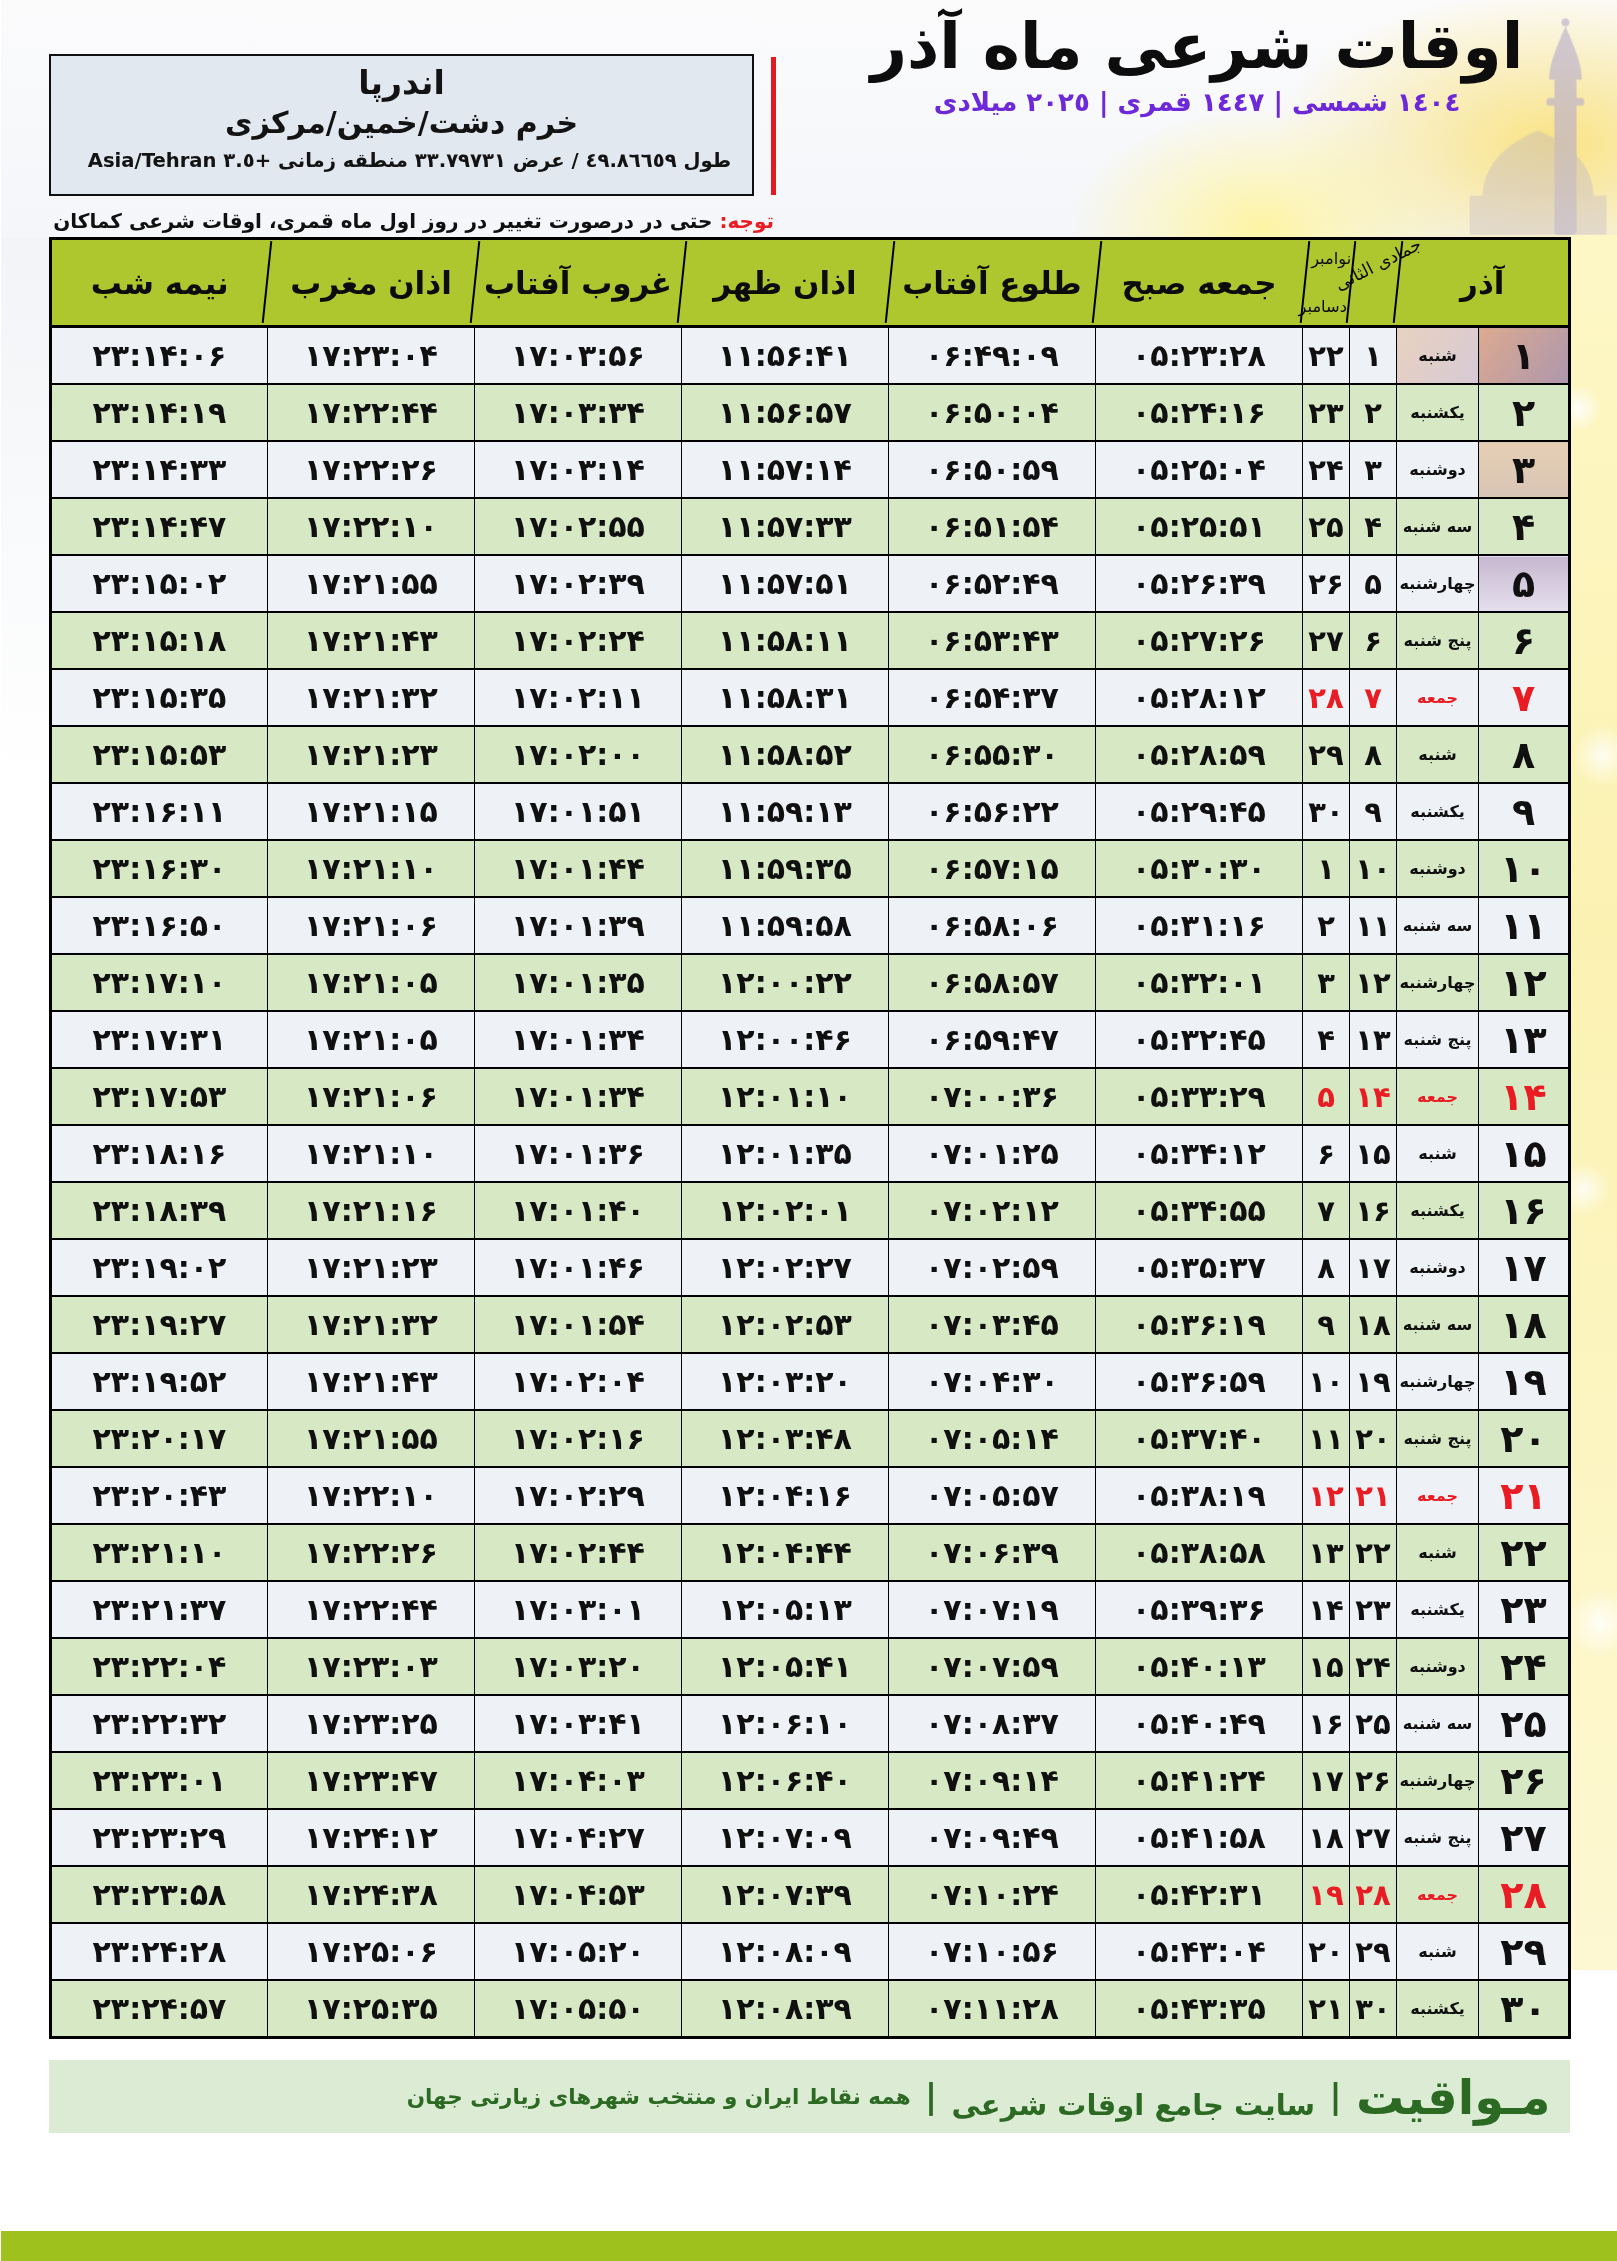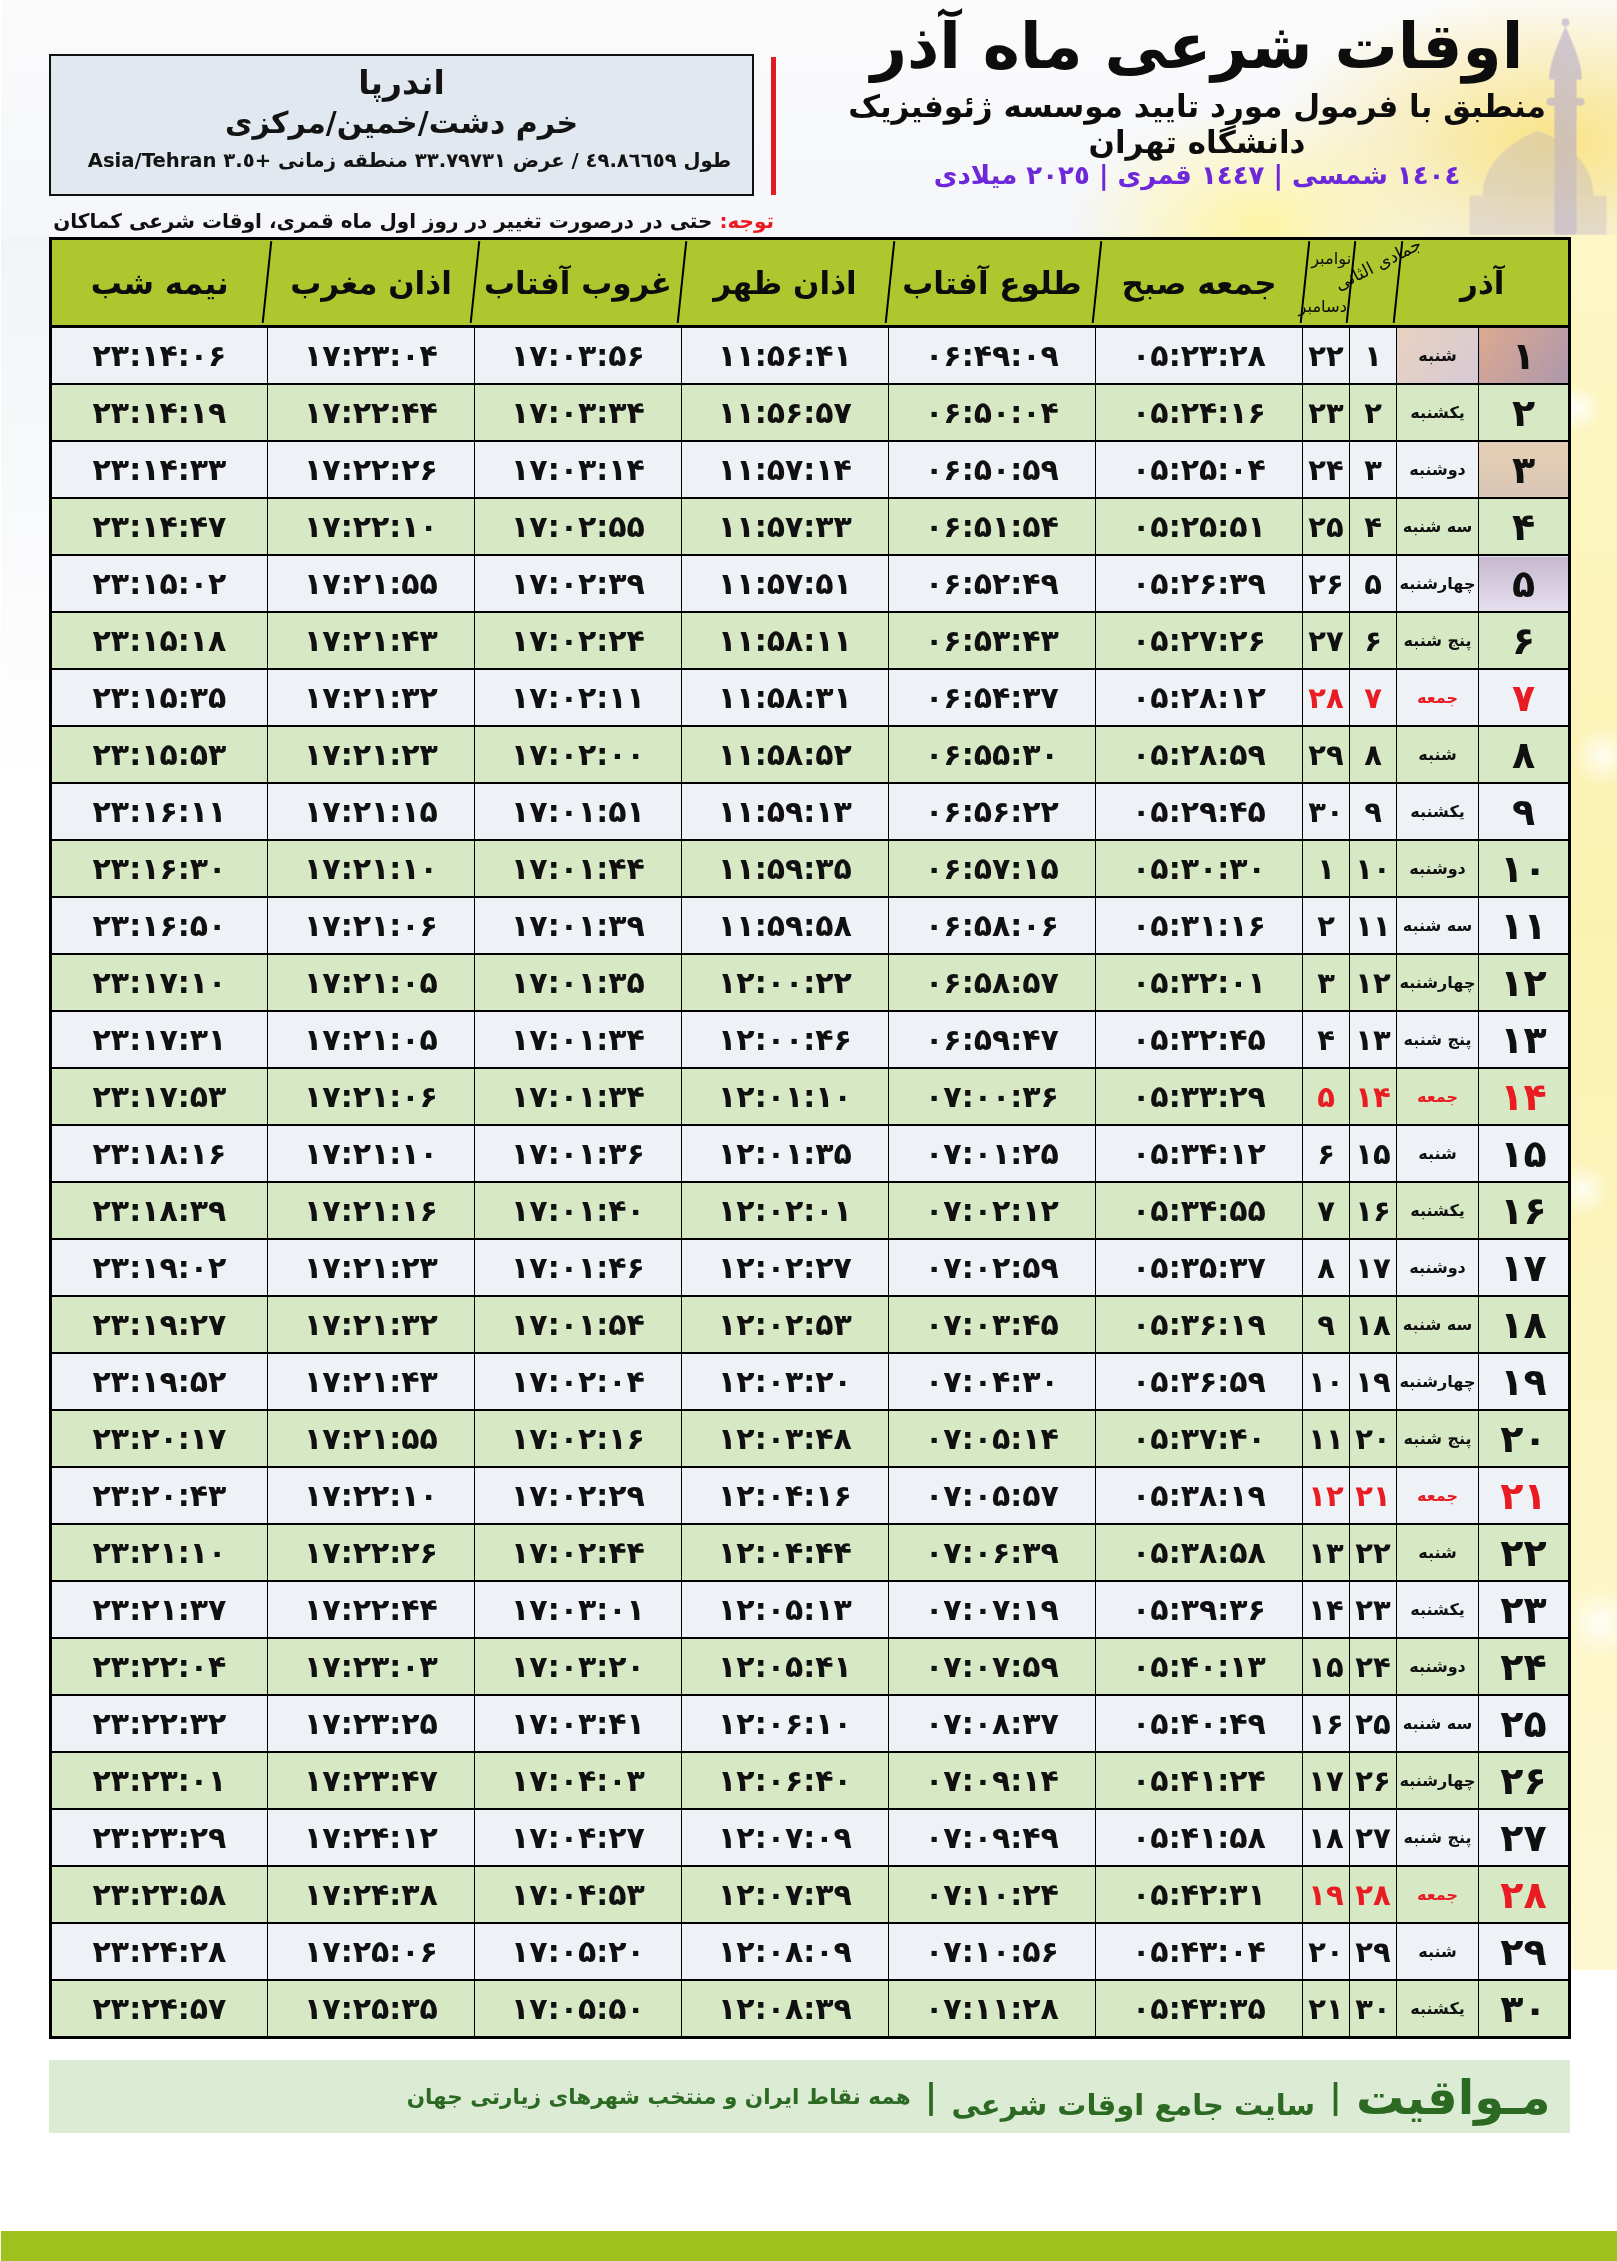--- a/index.html
+++ b/index.html
@@ -129,21 +129,20 @@
 
   <div class="loc-box">
     <div class="loc-name">اندرپا</div>
     <div class="loc-region">خرم دشت/خمین/مرکزی</div>
     <div class="loc-coords">طول ٤٩.٨٦٦٥٩ / عرض ٣٣.٧٩٧٣١ منطقه زمانی +٣.٥ Asia/Tehran</div>
   </div>
   <div class="red-divider"></div>
 
   <div class="title-wrap">
     <div class="main-title">اوقات شرعی ماه آذر</div>
-    <div class="sub-title">منطبق با فرمول مورد تایید موسسه ژئوفیزیک دانشگاه تهران</div>
     <div class="dates-line">١٤٠٤ شمسی | ١٤٤٧ قمری | ٢٠٢٥ میلادی</div>
   </div>
 
   <div class="notice">
     <span class="n-label">توجه:</span><span> حتی در درصورت تغییر در روز اول ماه قمری، اوقات شرعی کماکان برای روزهای شمسی و میلادی معتبر است.</span>
   </div>
 
   <table class="pt-table">
     <colgroup>
       <col style="width:91px">

